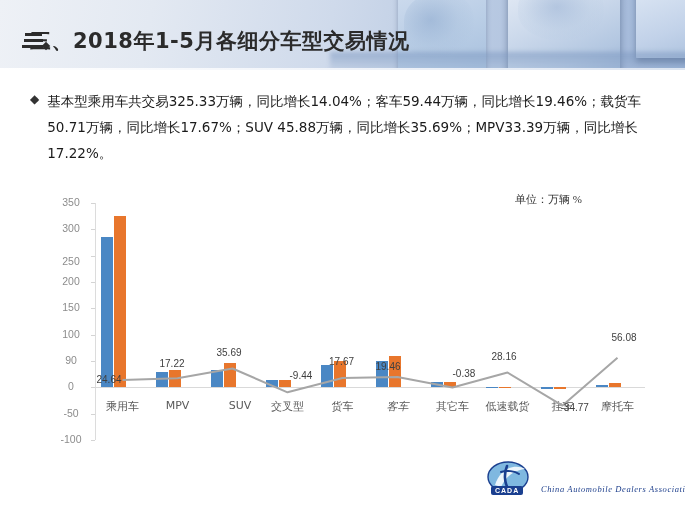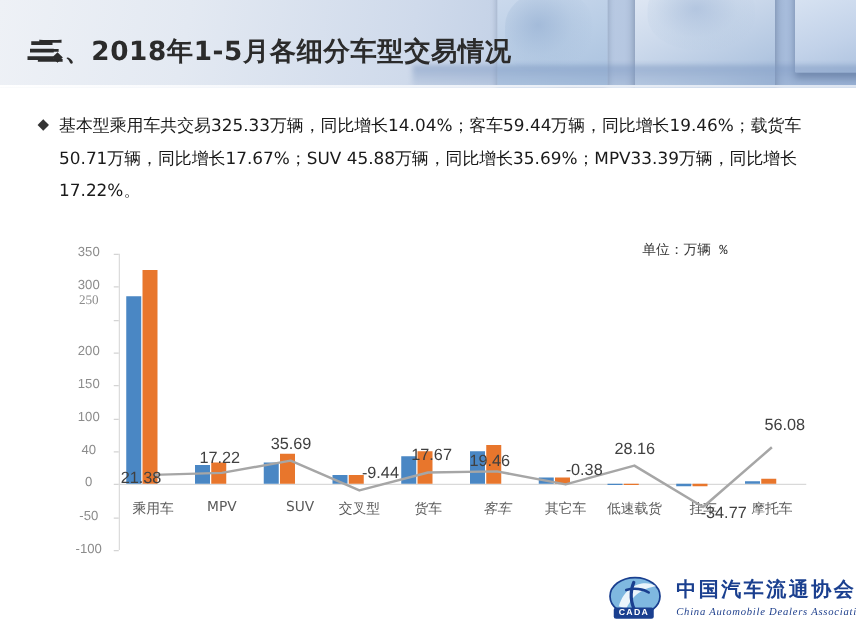--- a/index.html
+++ b/index.html
@@ -78,21 +78,21 @@
     font-size:13.5px;color:#1a1a1a;line-height:26px;
     font-family:"DejaVu Sans","Liberation Sans",sans-serif;
   }
 
   
   .chart{
     position:absolute;left:52px;top:190px;width:605px;height:260px;
   }
   .unit{
     position:absolute;right:75px;top:2px;font-size:11px;color:#333;
-    font-family:Liberation Mono, monospace;white-space:nowrap;
+    font-family:Liberation Serif, serif;white-space:nowrap;
   }
   
   .plot{position:absolute;left:0;top:0;width:605px;height:260px;}
   .ytick{
     position:absolute;right:auto;left:0;width:38px;text-align:center;
     font-size:10.5px;color:#8c8c8c;transform:translateY(-7px);
     font-family:"Liberation Sans",sans-serif;
   }
   .ytickmark{position:absolute;left:39px;width:4px;height:1px;background:#d4d4d4;}
   .gridzero{position:absolute;left:43px;width:550px;height:1px;background:#d9d9d9;}
@@ -102,21 +102,21 @@
   .grp{position:absolute;top:0;height:260px;}
   .bar{position:absolute;width:12px;}
   .bar.b17{background:#4a87c4;left:6px;}
   .bar.b18{background:#e8762c;left:19px;}
 
   .xlab{
     position:absolute;top:200px;width:70px;text-align:center;
     font-size:11px;color:#5a5a5a;font-family:"DejaVu Sans","Liberation Sans",sans-serif;
   }
   .dlab{
-    position:absolute;font-size:13px;color:#404040;white-space:nowrap;
+    position:absolute;font-size:10px;color:#404040;white-space:nowrap;
     font-family:"Liberation Sans",sans-serif;
   }
   .lineSvg{position:absolute;left:0;top:0;width:605px;height:260px;overflow:visible;}
 
   .legend{
     position:absolute;left:263px;top:42px;display:flex;align-items:center;gap:34px;
   }
   .lg{display:flex;align-items:center;gap:5px;font-size:11px;color:#3d3d3d;
       font-family:"DejaVu Sans","Liberation Sans",sans-serif;}
   .sw{width:17px;height:7px;display:inline-block;}
@@ -175,29 +175,29 @@
   <div class="unit">单位：万辆 %</div>
 
 
   <div class="plot" id="plot">
     <div class="yaxisline"></div>
     <div id="yticks">
         <div class="ytick" style="top: 13px;">350</div>
         <div class="ytickmark" style="top: 13px;"></div>
         <div class="ytick" style="top: 39.3333px;">300</div>
         <div class="ytickmark" style="top: 39.3333px;"></div>
-        <div class="ytick" style="top: 52px; font-family: Liberation Serif, serif;">250</div>
+        <div class="ytick" style="top: 72px;">250</div>
         <div class="ytickmark" style="top: 65.6667px;"></div>
         <div class="ytick" style="top: 92px;">200</div>
         <div class="ytickmark" style="top: 92px;"></div>
         <div class="ytick" style="top: 118.333px;">150</div>
         <div class="ytickmark" style="top: 118.333px;"></div>
         <div class="ytick" style="top: 144.667px;">100</div>
         <div class="ytickmark" style="top: 144.667px;"></div>
-        <div class="ytick" style="top: 171px;">40</div>
+        <div class="ytick" style="top: 171px;">90</div>
         <div class="ytickmark" style="top: 171px;"></div>
         <div class="ytick" style="top: 197.333px;">0</div>
         <div class="ytickmark" style="top: 197.333px;"></div>
         <div class="ytick" style="top: 223.667px;">-50</div>
         <div class="ytickmark" style="top: 223.667px;"></div>
         <div class="ytick" style="top: 250px;">-100</div>
         <div class="ytickmark" style="top: 250px;"></div>
       </div>
     <div class="gridzero" id="zeroline" style="top: 197.333px;"></div>
     <div class="bars" id="bars">
@@ -251,21 +251,21 @@
         <div class="xlab" style="left: 310.5px; top: 209.333px; font-style: italic;">客车</div>
         <div class="xlab" style="left: 365.5px; top: 209.333px;">其它车</div>
         <div class="xlab" style="left: 420.5px; top: 209.333px;">低速载货</div>
         <div class="xlab" style="left: 475.5px; top: 209.333px;">挂车</div>
         <div class="xlab" style="left: 530.5px; top: 209.333px;">摩托车</div>
       </div>
     <svg class="lineSvg" id="lineSvg">
         <polyline points="70.5,189.9 125.5,188.3 180.5,178.5 235.5,202.3 290.5,188.0 345.5,187.1 400.5,197.5 455.5,182.5 510.5,215.6 565.5,167.8" fill="none" stroke="#a6a6a6" stroke-width="2" stroke-linejoin="round"></polyline>
       </svg>
     <div id="dlabels">
-        <div class="dlab" style="left: 44.5px; top: 183.939px;">21.38</div>
+        <div class="dlab" style="left: 44.5px; top: 183.939px;">24.64</div>
         <div class="dlab" style="left: 107.5px; top: 168.264px;">17.22</div>
         <div class="dlab" style="left: 164.5px; top: 156.537px;">35.69</div>
         <div class="dlab" style="left: 237.5px; top: 180.305px;">-9.44</div>
         <div class="dlab" style="left: 277px; top: 166.027px; text-align: center;">17.67</div>
         <div class="dlab" style="left: 323.5px; top: 171.084px;">19.46</div>
         <div class="dlab" style="left: 400.5px; top: 177.533px;">-0.38</div>
         <div class="dlab" style="left: 439.5px; top: 160.502px;">28.16</div>
         <div class="dlab" style="left: 508.5px; top: 211.646px;">-34.77</div>
         <div class="dlab" style="left: 559.5px; top: 141.798px;">56.08</div>
       </div>
@@ -274,15 +274,14 @@
 
 <div class="logo">
   <svg class="mark" viewBox="0 0 46 38">
     <ellipse cx="21" cy="17" rx="20" ry="15" fill="#7fb8e0"></ellipse>
     <ellipse cx="21" cy="17" rx="20" ry="15" fill="none" stroke="#1a3f8f" stroke-width="1.4"></ellipse>
     <path d="M8 25 C14 6, 30 4, 38 9 C30 10, 20 14, 14 27 Z" fill="#ffffff" opacity=".85"></path>
     <path d="M20 6 C17 13, 17 23, 22 30" stroke="#1a3f8f" stroke-width="2.6" fill="none" stroke-linecap="round"></path>
     <path d="M14 12 C20 10, 28 11, 32 14" stroke="#1a3f8f" stroke-width="2" fill="none" stroke-linecap="round"></path>
   </svg>
   <div class="cada">CADA</div>
-  <div class="cn">中国汽车流通协会</div>
   <div class="en">China Automobile Dealers Association</div>
 </div>
 
 </body></html>

